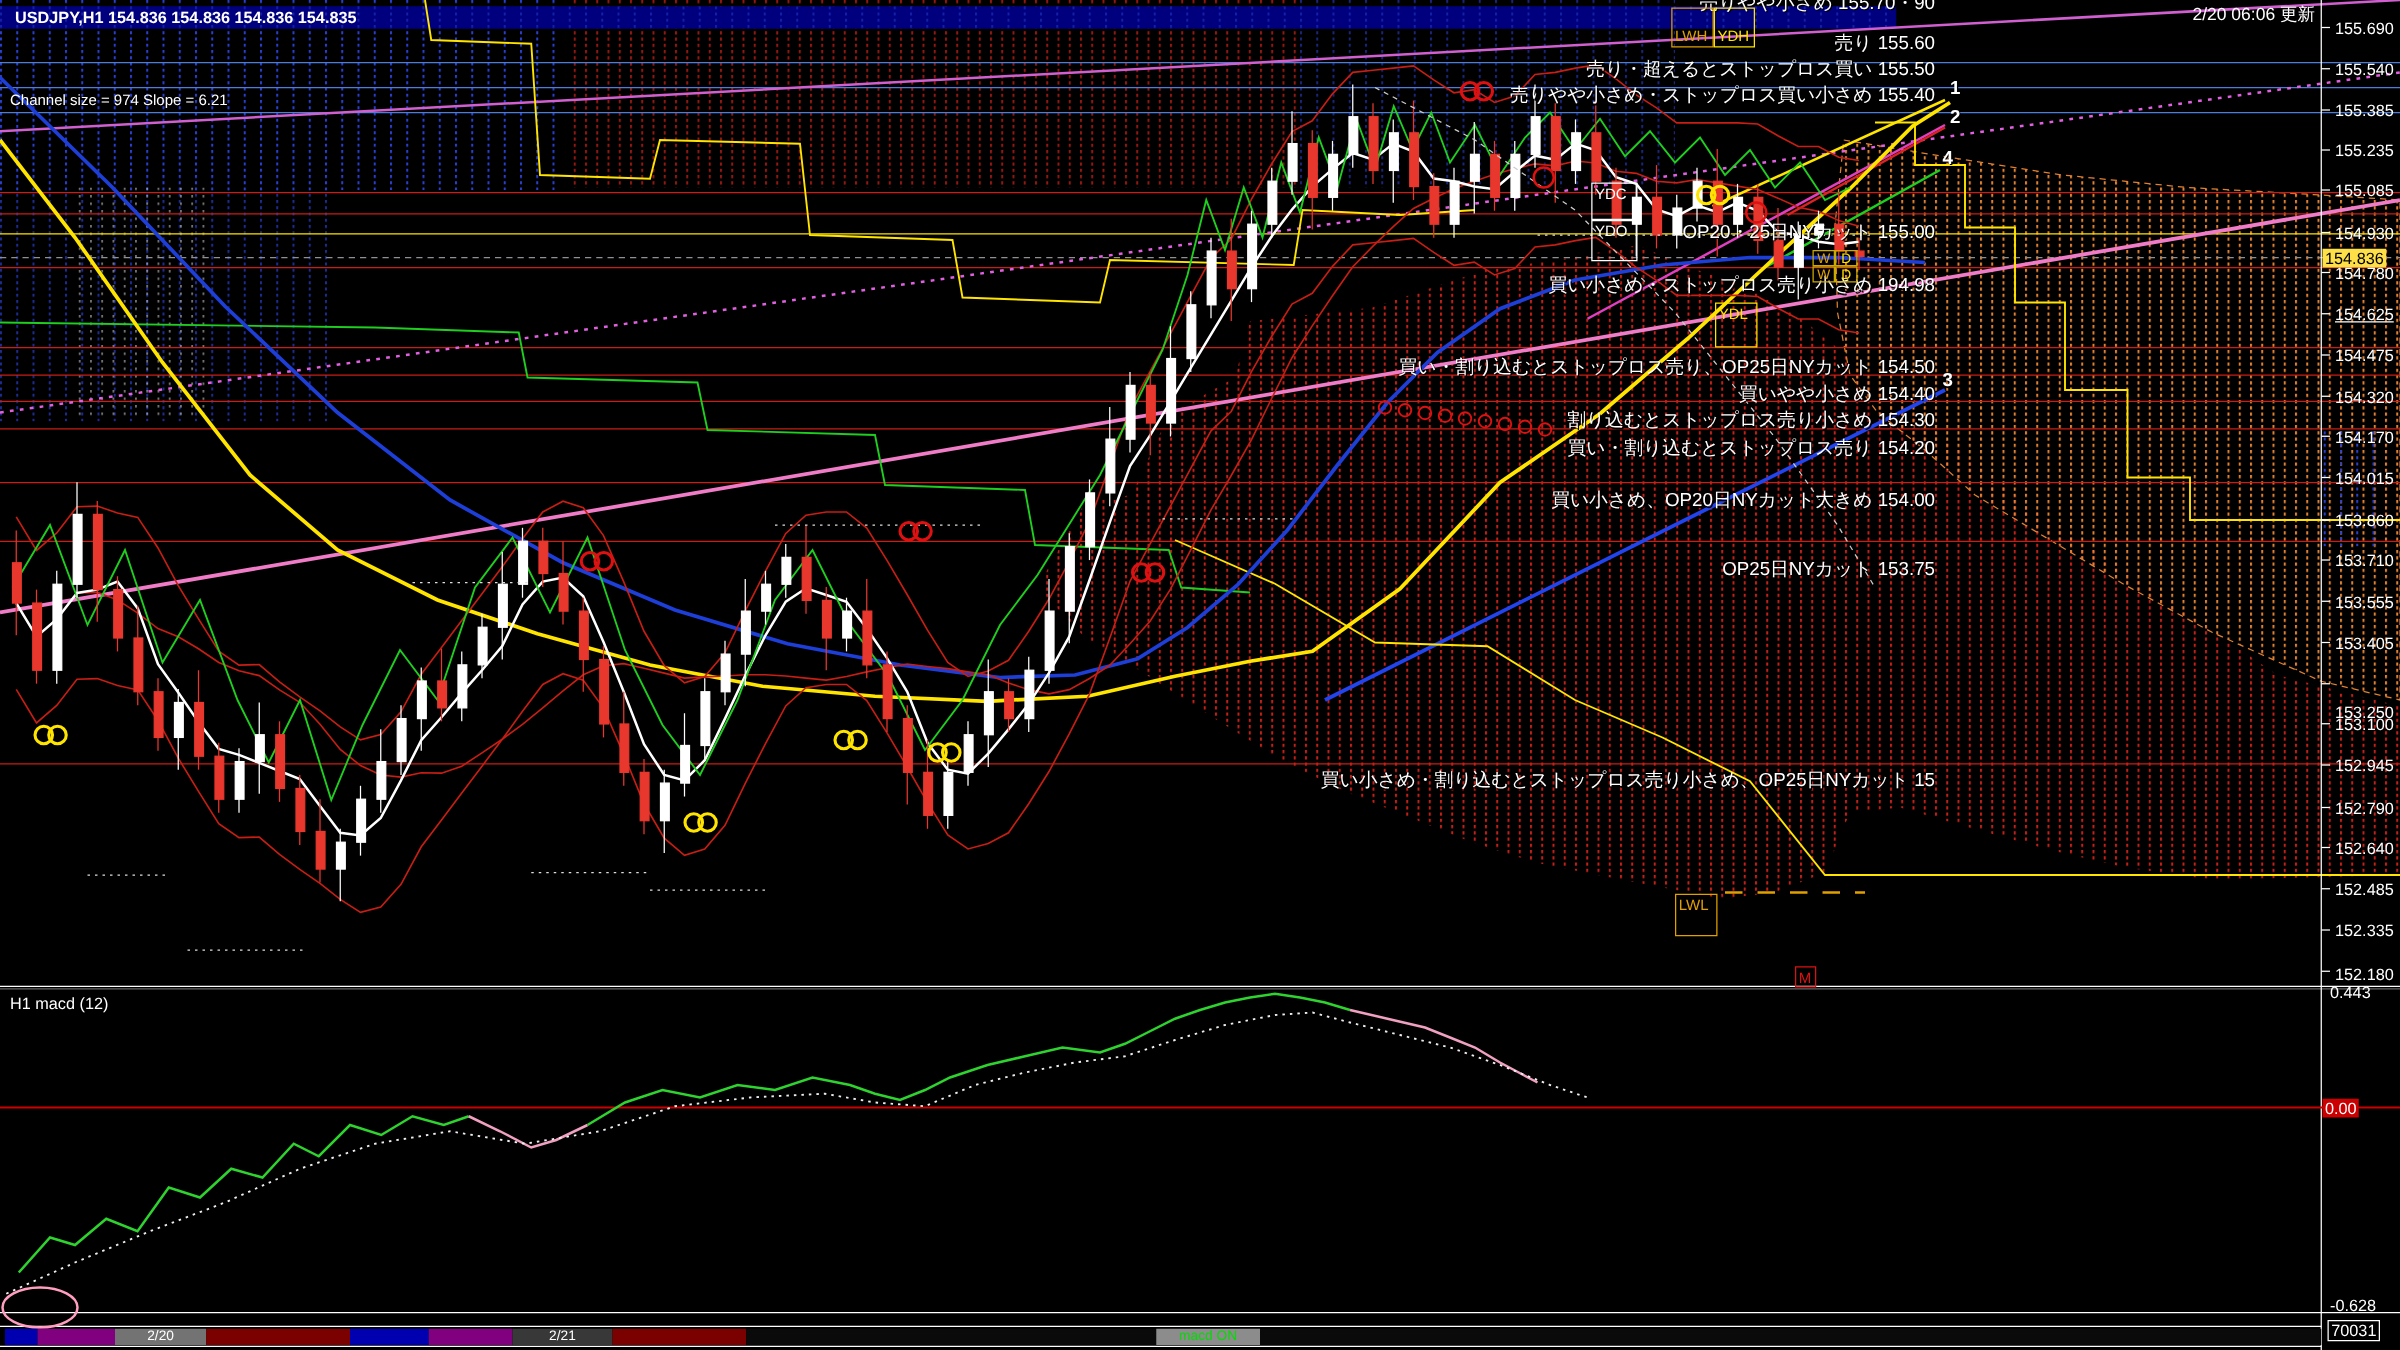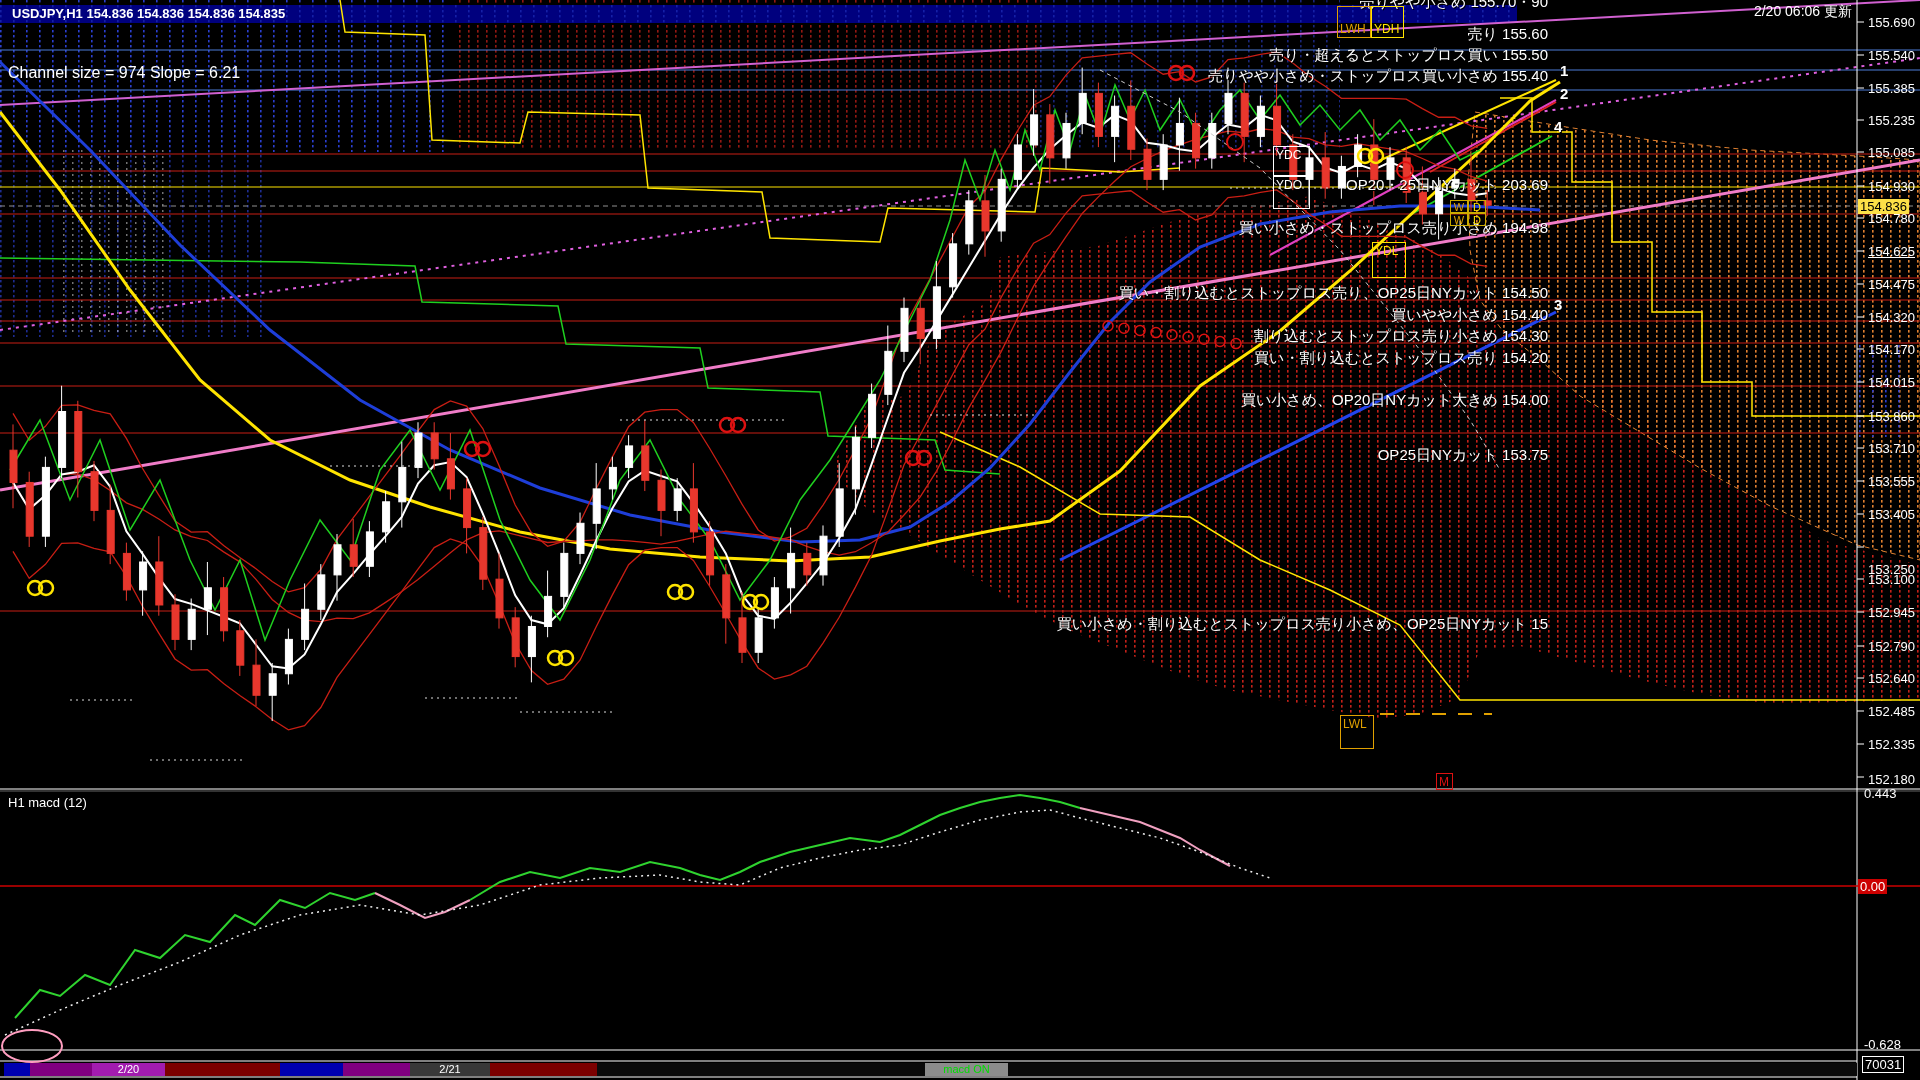--- a/index.html
+++ b/index.html
@@ -339,21 +339,21 @@
         <line x1="1857" y1="646" x2="1864" y2="646" stroke="#fff" stroke-width="1"></line>
         <line x1="1857" y1="678" x2="1864" y2="678" stroke="#fff" stroke-width="1"></line>
         <line x1="1857" y1="711" x2="1864" y2="711" stroke="#fff" stroke-width="1"></line>
         <line x1="1857" y1="744" x2="1864" y2="744" stroke="#fff" stroke-width="1"></line>
         <line x1="1857" y1="777" x2="1864" y2="777" stroke="#fff" stroke-width="1"></line>
       </g>
 </svg>
 
 <div class="txt" style="left:12px;top:7px;font-size:13px;font-weight:bold;">USDJPY,H1  154.836 154.836 154.836 154.835</div>
 <div class="txt" style="right:68px;top:4px;font-size:14px;">2/20 06:06 更新</div>
-<div class="txt" style="left:8px;top:64px;font-size:16px;">Channel size = 974 Slope = 6.21</div>
+<div class="txt" style="left:8px;top:74px;font-size:12px;">Channel size = 974 Slope = 6.21</div>
 <div class="txt" style="left:8px;top:796px;font-size:13px;">H1  macd (12)</div>
 <div class="chip" style="left:1858px;top:199px;background:#fde047;color:#000;">154.836</div>
 <div class="chip" style="left:1862px;top:786px;color:#fff;">0.443</div>
 <div class="chip" style="left:1858px;top:879px;background:#C00;color:#fff;">0.00</div>
 <div class="chip" style="left:1862px;top:1037px;color:#fff;">-0.628</div>
 <div class="chip" style="left:1862px;top:1056px;color:#fff;border:1px solid #fff;">70031</div>
 
 <div id="dyn">
       <div class="axis-label" style="top: 15px;">155.690</div>
       <div class="axis-label" style="top: 48px;">155.540</div>
@@ -376,21 +376,21 @@
       <div class="axis-label" style="top: 605px;">152.945</div>
       <div class="axis-label" style="top: 639px;">152.790</div>
       <div class="axis-label" style="top: 671px;">152.640</div>
       <div class="axis-label" style="top: 704px;">152.485</div>
       <div class="axis-label" style="top: 737px;">152.335</div>
       <div class="axis-label" style="top: 772px;">152.180</div>
       <div class="ann" style="top: -7px;">売りやや小さめ 155.70・90</div>
       <div class="ann" style="top: 25px;">売り 155.60</div>
       <div class="ann" style="top: 46px;">売り・超えるとストップロス買い 155.50</div>
       <div class="ann" style="top: 67px;">売りやや小さめ・ストップロス買い小さめ 155.40</div>
-      <div class="ann" style="top: 176px;">OP20・25日NYカット 203.69</div>
+      <div class="ann" style="top: 176px;">OP20・25日NYカット 155.00</div>
       <div class="ann" style="top: 219px;">買い小さめ・ストップロス売り小さめ 194.98</div>
       <div class="ann" style="top: 284px;">買い・割り込むとストップロス売り、OP25日NYカット 154.50</div>
       <div class="ann" style="top: 306px;">買いやや小さめ 154.40</div>
       <div class="ann" style="top: 327px;">割り込むとストップロス売り小さめ 154.30</div>
       <div class="ann" style="top: 349px;">買い・割り込むとストップロス売り 154.20</div>
       <div class="ann" style="top: 391px;">買い小さめ、OP20日NYカット大きめ 154.00</div>
       <div class="ann" style="top: 446px;">OP25日NYカット 153.75</div>
       <div class="ann" style="top: 615px;">買い小さめ・割り込むとストップロス売り小さめ、OP25日NYカット 15</div>
       <div class="obox" style="left: 1337px; top: 6px; width: 34px; height: 32px; border: 1px solid rgb(224, 160, 0); color: rgb(224, 160, 0); text-align: right;">
         <span style="bottom: 1px;">LWH</span>
@@ -416,21 +416,21 @@
       <div class="obox" style="left: 1450px; top: 200px; width: 18px; height: 13px; border: 1px solid rgb(204, 170, 0); color: rgb(224, 160, 0); text-align: center; font-size: 11px;">W</div>
       <div class="obox" style="left: 1468px; top: 200px; width: 18px; height: 13px; border: 1px solid rgb(204, 170, 0); color: rgb(255, 228, 0); text-align: center; font-size: 11px;">D</div>
       <div class="obox" style="left: 1450px; top: 213px; width: 18px; height: 13px; border: 1px solid rgb(204, 170, 0); color: rgb(224, 160, 0); text-align: center; font-size: 11px;">W</div>
       <div class="obox" style="left: 1468px; top: 213px; width: 18px; height: 13px; border: 1px solid rgb(204, 170, 0); color: rgb(255, 228, 0); text-align: center; font-size: 11px;">D</div>
       <div class="numlab" style="left: 1560px; top: 62px;">1</div>
       <div class="numlab" style="left: 1560px; top: 85px;">2</div>
       <div class="numlab" style="left: 1554px; top: 118px;">4</div>
       <div class="numlab" style="left: 1554px; top: 296px;">3</div>
       <div class="barseg" style="left: 4px; width: 26px; background: rgb(0, 0, 176);"></div>
       <div class="barseg" style="left: 30px; width: 62px; background: rgb(128, 0, 128);"></div>
-      <div class="barseg" style="left: 92px; width: 73px; background: #a21caf;">
+      <div class="barseg" style="left: 92px; width: 73px; background: #737373;">
         <span style="color: rgb(255, 255, 255);">2/20</span>
       </div>
       <div class="barseg" style="left: 165px; width: 115px; background: rgb(123, 0, 0);"></div>
       <div class="barseg" style="left: 280px; width: 63px; background: rgb(0, 0, 176);"></div>
       <div class="barseg" style="left: 343px; width: 67px; background: rgb(128, 0, 128);"></div>
       <div class="barseg" style="left: 410px; width: 80px; background: rgb(56, 56, 56);">
         <span style="color: rgb(255, 255, 255);">2/21</span>
       </div>
       <div class="barseg" style="left: 490px; width: 107px; background: rgb(123, 0, 0);"></div>
       <div class="barseg" style="left: 597px; width: 328px; background: rgb(10, 10, 10);"></div>

